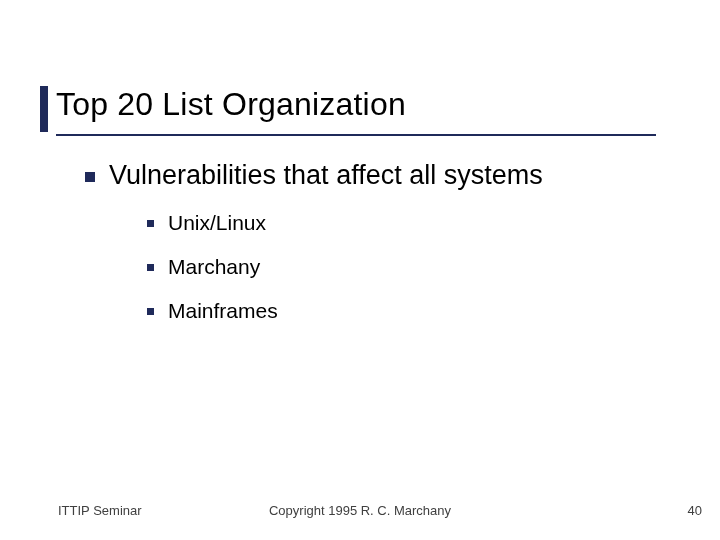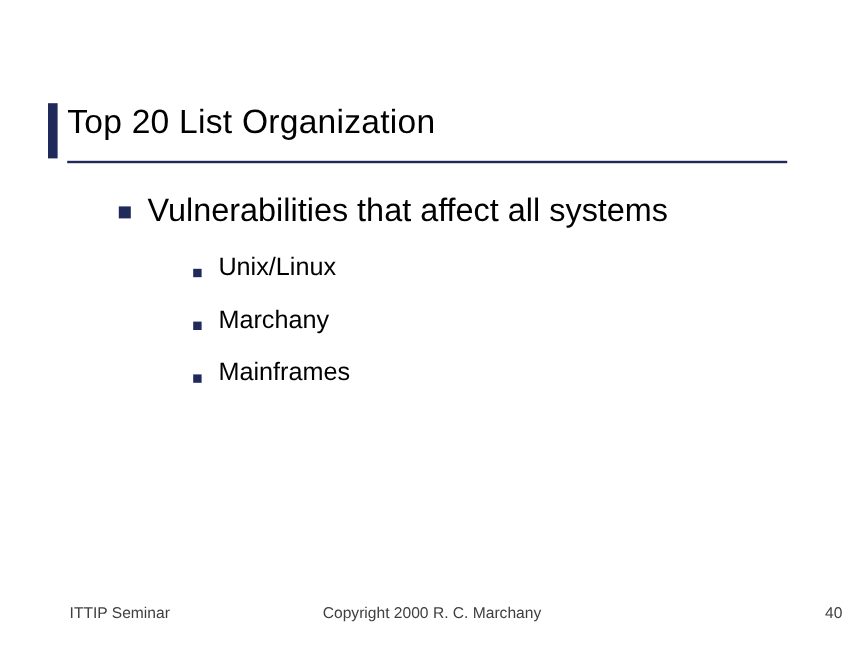--- a/index.html
+++ b/index.html
@@ -1,27 +1,27 @@
 <!DOCTYPE html>
 <html><head>
 <meta charset="utf-8">
 <style>
   * { margin:0; padding:0; box-sizing:border-box; }
   html,body { width:720px; height:540px; background:#fff; font-family:Arial,Helvetica,sans-serif; color:#000; }
   .slide { position:relative; width:720px; height:540px; }
   .title-wrap { position:absolute; left:56px; top:86px; width:610px; }
-  .title { font-size:28px; font-weight:400; letter-spacing:0.2px; }
+  .title { font-size:32px; font-weight:400; letter-spacing:0.2px; }
   .title-underline { position:absolute; left:56px; top:134px; width:600px; height:2px; background:#1f2a5a; }
   .title-accent { position:absolute; left:40px; top:86px; width:8px; height:46px; background:#1f2a5a; }
-  .body { position:absolute; left:99px; top:160px; width:580px; }
+  .body { position:absolute; left:85px; top:160px; width:580px; }
   .l1 { display:flex; align-items:flex-start; margin-bottom:10px; }
   .sq1 { width:10px; height:10px; background:#1f2a5a; margin-top:12px; margin-right:14px; flex:0 0 auto; }
   .t1 { font-size:27px; }
   .sub { margin:10px 0 14px 62px; }
-  .l2 { display:flex; align-items:center; margin:20px 0; }
+  .l2 { display:flex; align-items:flex-start; margin:20px 0; }
   .sq2 { width:7px; height:7px; background:#1f2a5a; margin-top:9px; margin-right:14px; flex:0 0 auto; }
   .t2 { font-size:21px; }
   .footer { position:absolute; left:0; bottom:22px; width:720px; display:flex; align-items:center; font-size:13px; color:#404040; }
   .f-left { position:absolute; left:58px; }
   .f-center { width:100%; text-align:center; }
   .f-right { position:absolute; right:18px; }
 </style>
 </head>
 <body>
 <div class="slide">
@@ -51,17 +51,17 @@
       <div class="sq2"></div>
       <div class="t2">Mainframes</div>
     </div>
   </div>
 
 
 </div>
 
 <div class="footer">
   <div class="f-left">ITTIP Seminar</div>
-  <div class="f-center">Copyright 2000 R. C. Marchany</div>
+  <div class="f-center">Copyright 1995 R. C. Marchany</div>
   <div class="f-right">40</div>
 </div>
 
 </div>
 
 </body></html>

